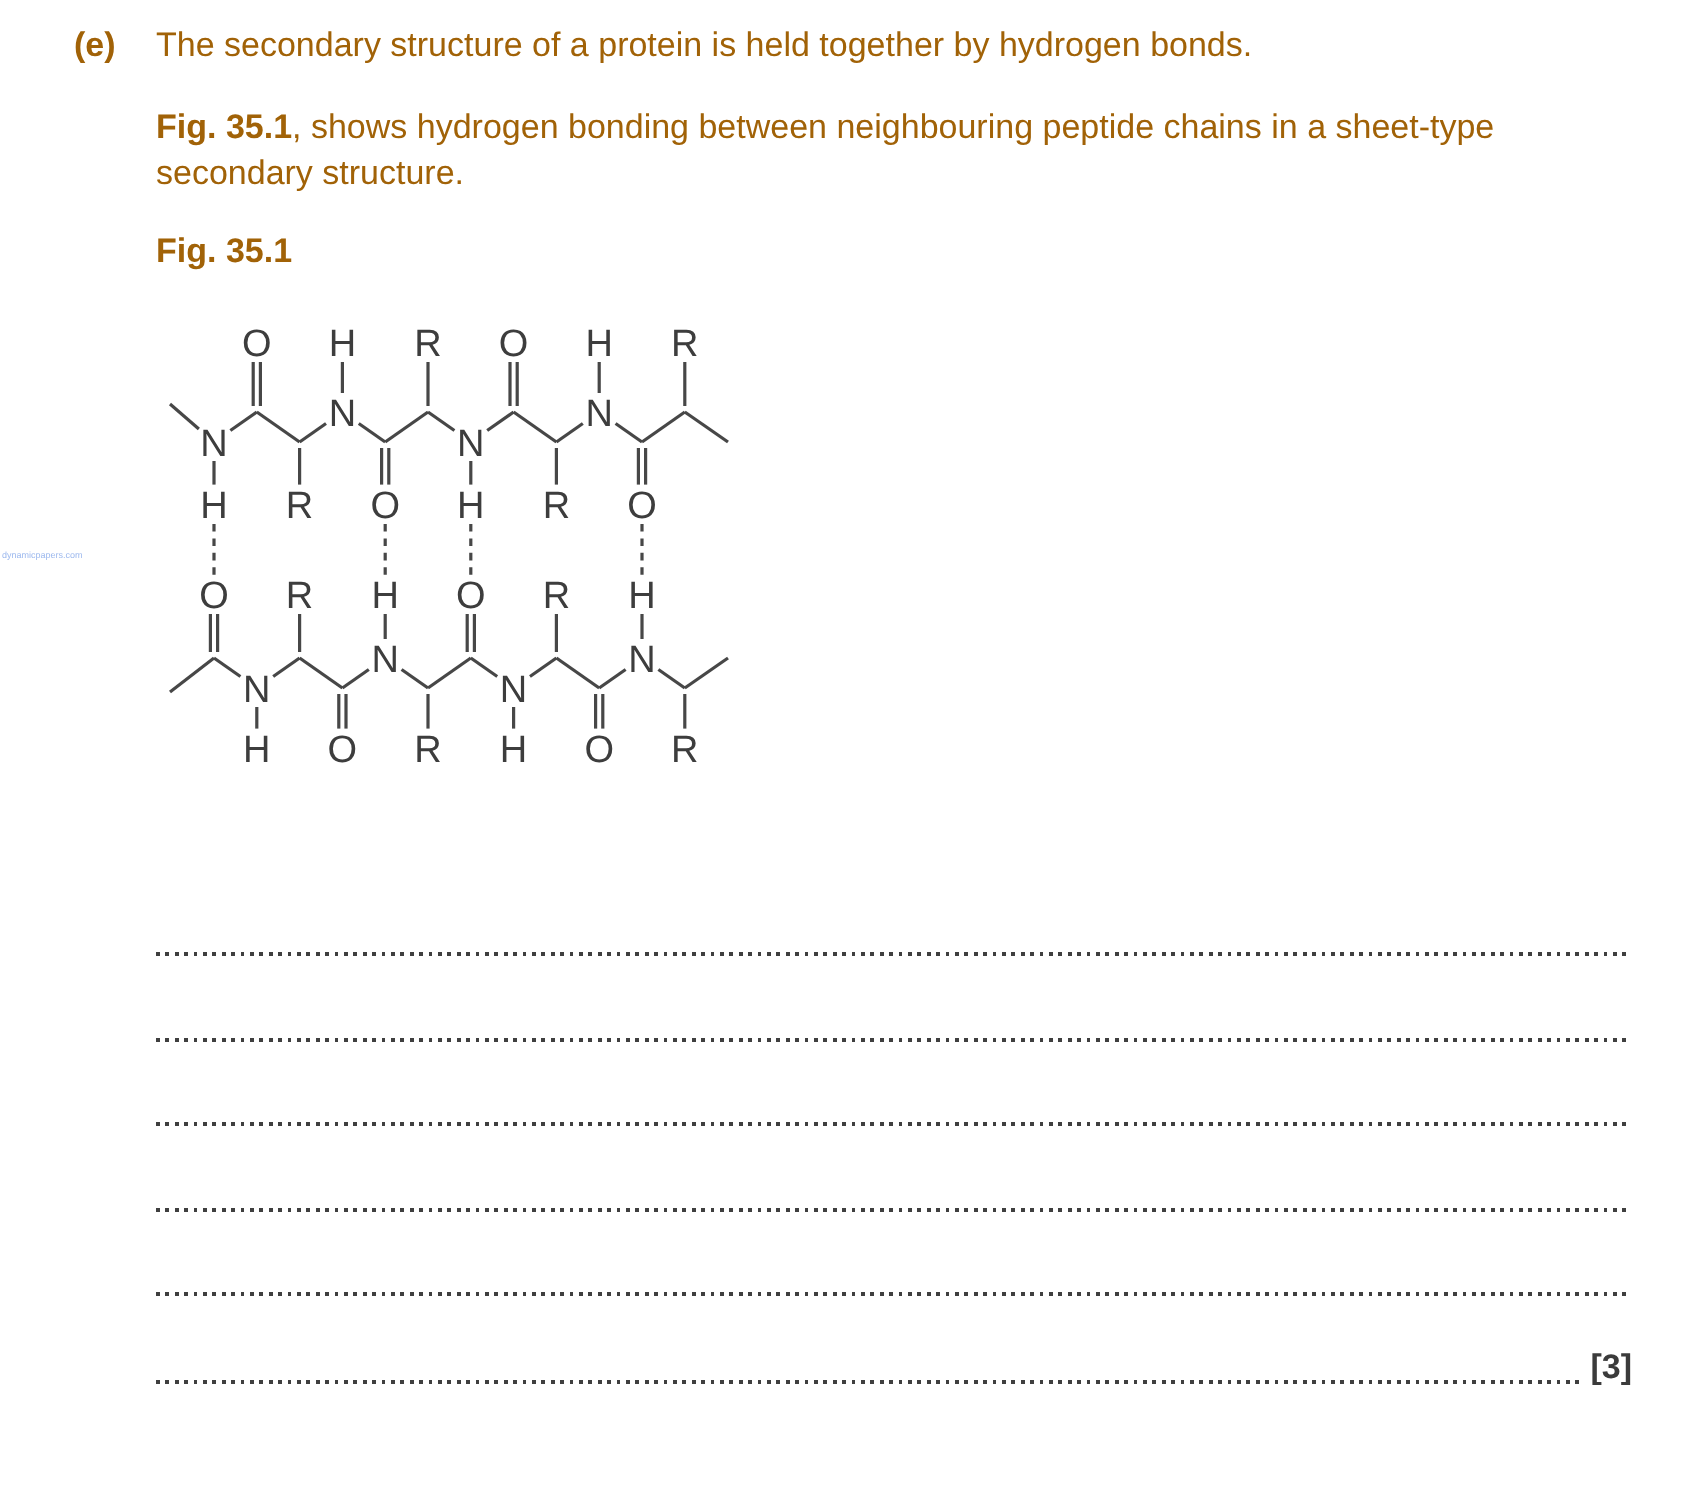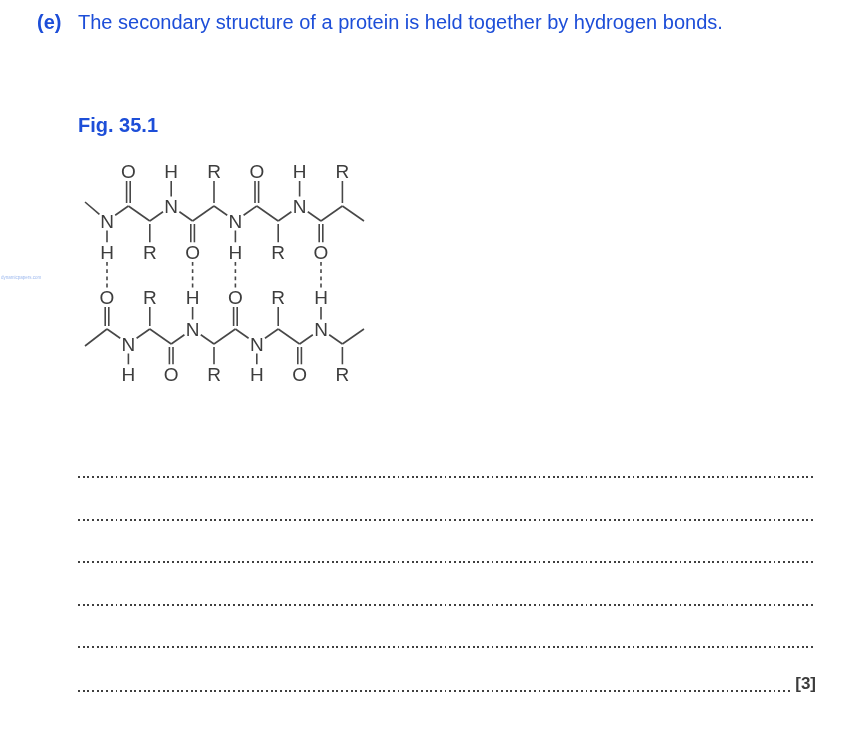--- a/index.html
+++ b/index.html
@@ -6,21 +6,21 @@
   .page{
     position:relative;
     width:841px;height:756px;
     background:#ffffff;
     font-family:"Liberation Sans", sans-serif;
     color:#3b3b3b;
     overflow:hidden;
   }
   .abs{position:absolute;}
   .bold{font-weight:bold;}
-  .body-text{font-size:20px;line-height:23px;color:#1d4ed8;}
+  .body-text{font-size:17px;line-height:23px;color:#a16207;}
   .part-row{left:37px;top:11px;}
   .part-label{display:inline-block;width:41px;font-weight:bold;}
   .fig-intro{left:78px;top:52px;width:700px;}
   .fig-caption{left:78px;top:114px;font-weight:bold;}
   .prompt{left:78px;top:417px;}
   svg.diagram{position:absolute;}
   .answer-line{
     position:absolute;left:78px;width:738px;height:2px;
     background-image:repeating-linear-gradient(90deg,#3f3f3f 0 1.9px,transparent 1.9px 4.7px);
   }
@@ -40,20 +40,23 @@
 </style>
 </head>
 <body>
 
 <div class="page">
 
   <div class="abs body-text part-row">
     <span class="part-label">(e)</span><span>The secondary structure of a protein is held together by hydrogen bonds.</span>
   </div>
 
+  <div class="abs body-text fig-intro">
+    <span class="bold">Fig. 35.1</span><span>, shows hydrogen bonding between neighbouring peptide chains in a sheet-type secondary structure.</span>
+  </div>
 
   <div class="abs body-text fig-caption">Fig. 35.1</div>
 
   <svg id="diagram" class="diagram" xmlns="http://www.w3.org/2000/svg" width="312" height="235" viewBox="0 0 312 235" style="left: 75px; top: 158px;">
       <g>
         <line x1="40.19" y1="57.26" x2="53.40" y2="48.00" stroke="#474747" stroke-width="1.6"></line>
         <line x1="53.40" y1="48.00" x2="74.80" y2="63.00" stroke="#474747" stroke-width="1.6"></line>
         <line x1="74.80" y1="63.00" x2="88.01" y2="53.74" stroke="#474747" stroke-width="1.6"></line>
         <line x1="104.39" y1="53.74" x2="117.60" y2="63.00" stroke="#474747" stroke-width="1.6"></line>
         <line x1="117.60" y1="63.00" x2="139.00" y2="48.00" stroke="#474747" stroke-width="1.6"></line>

